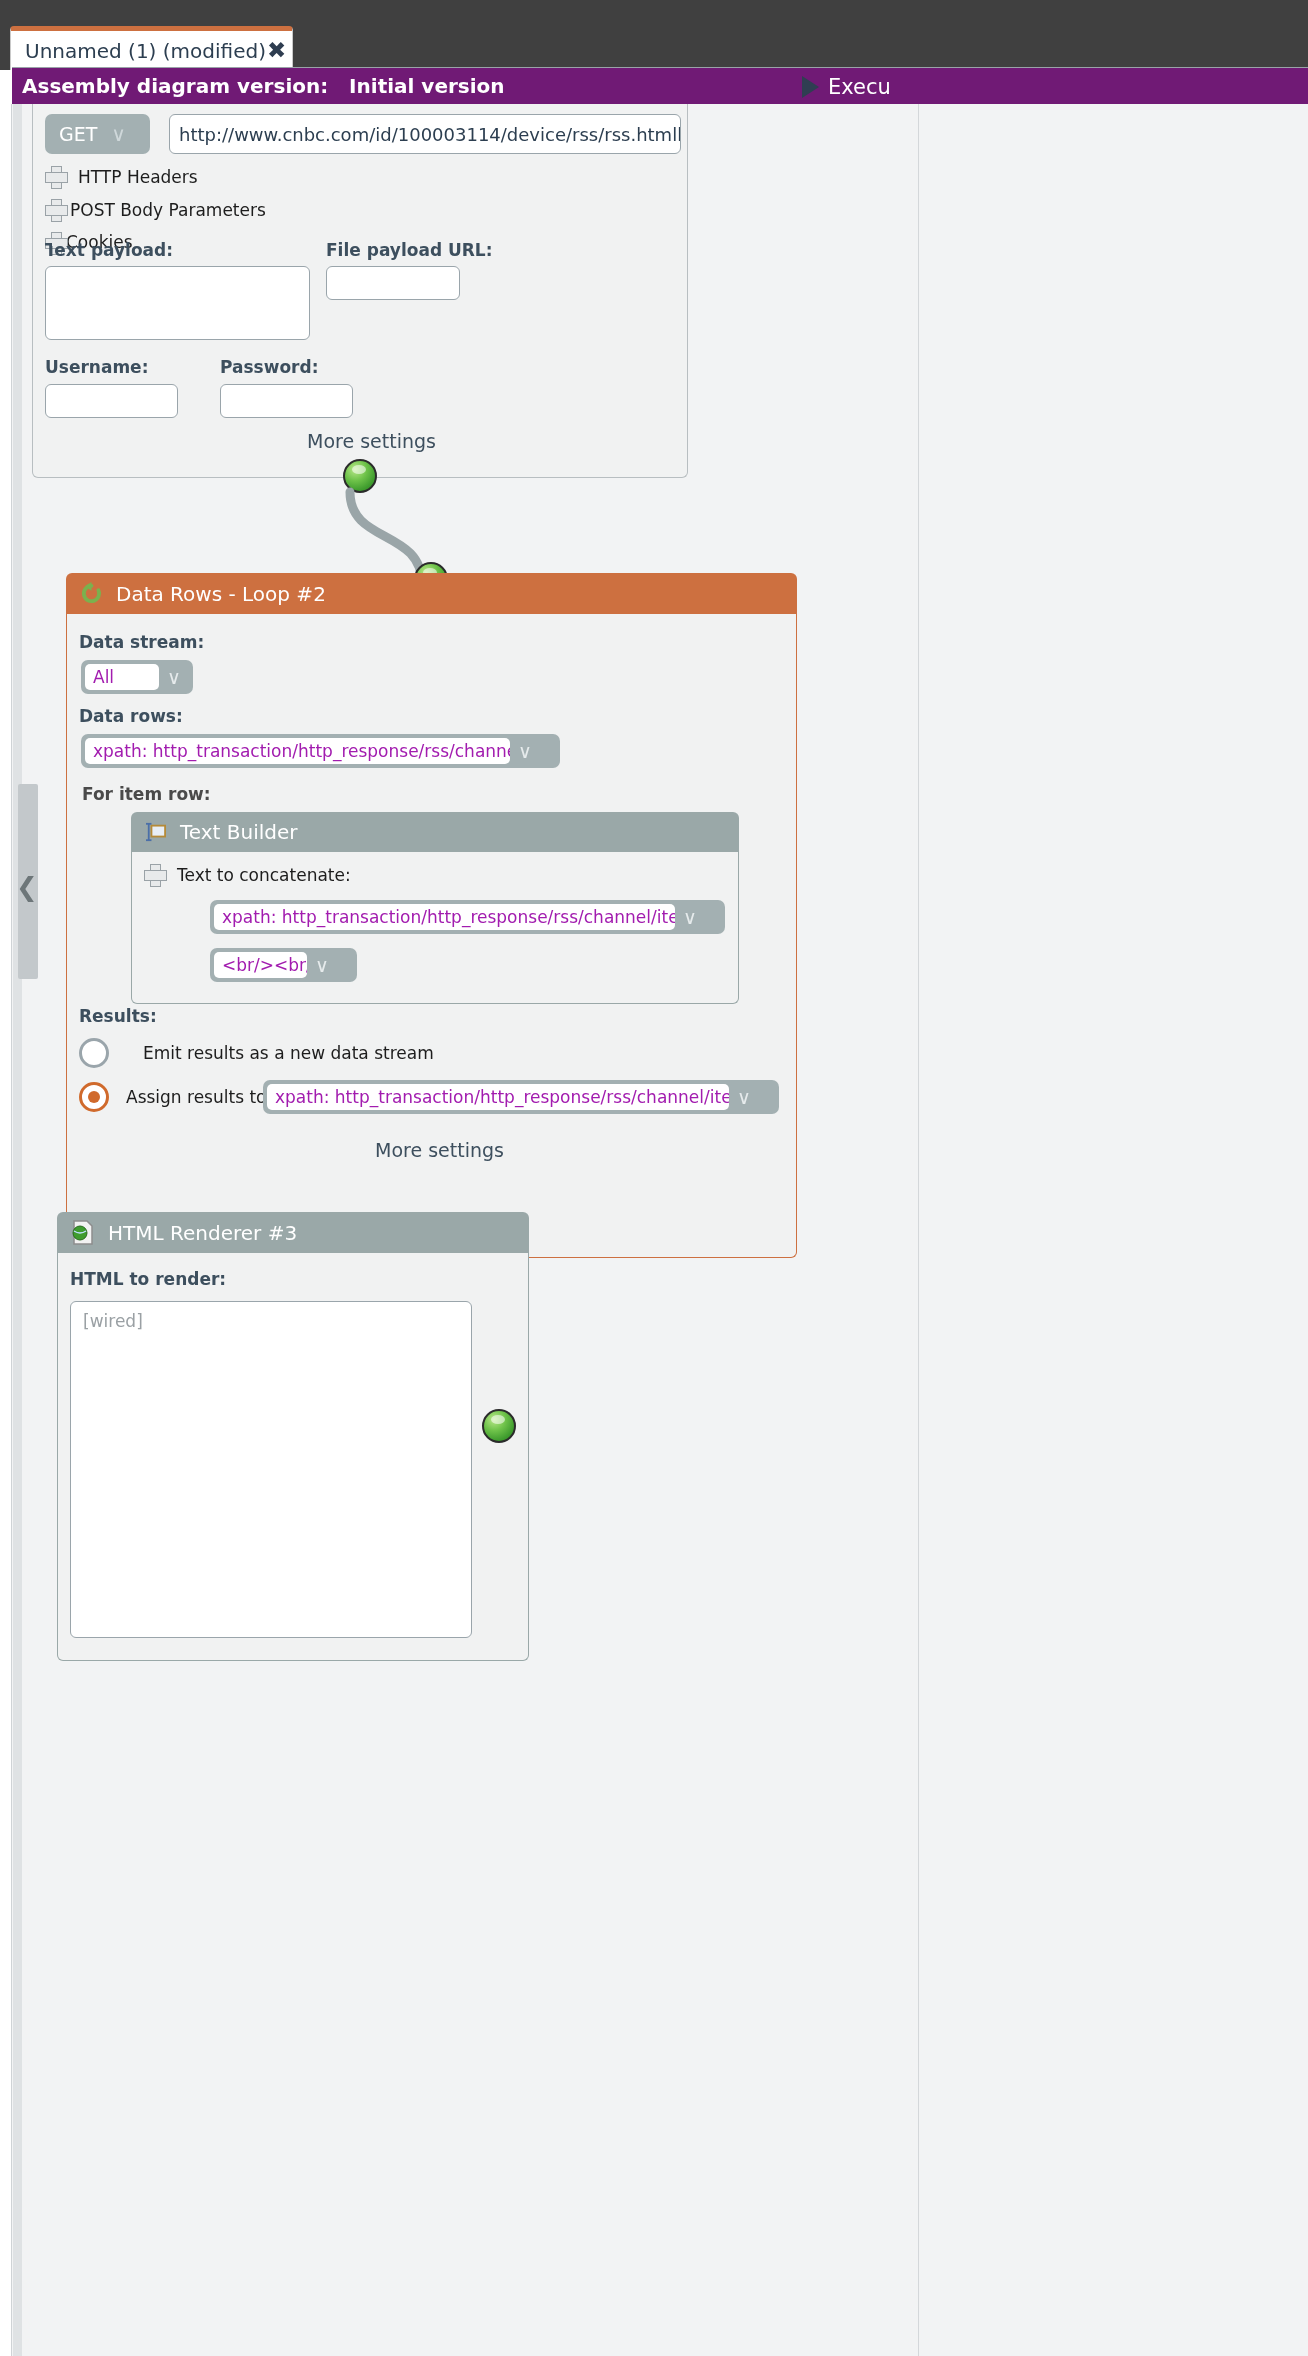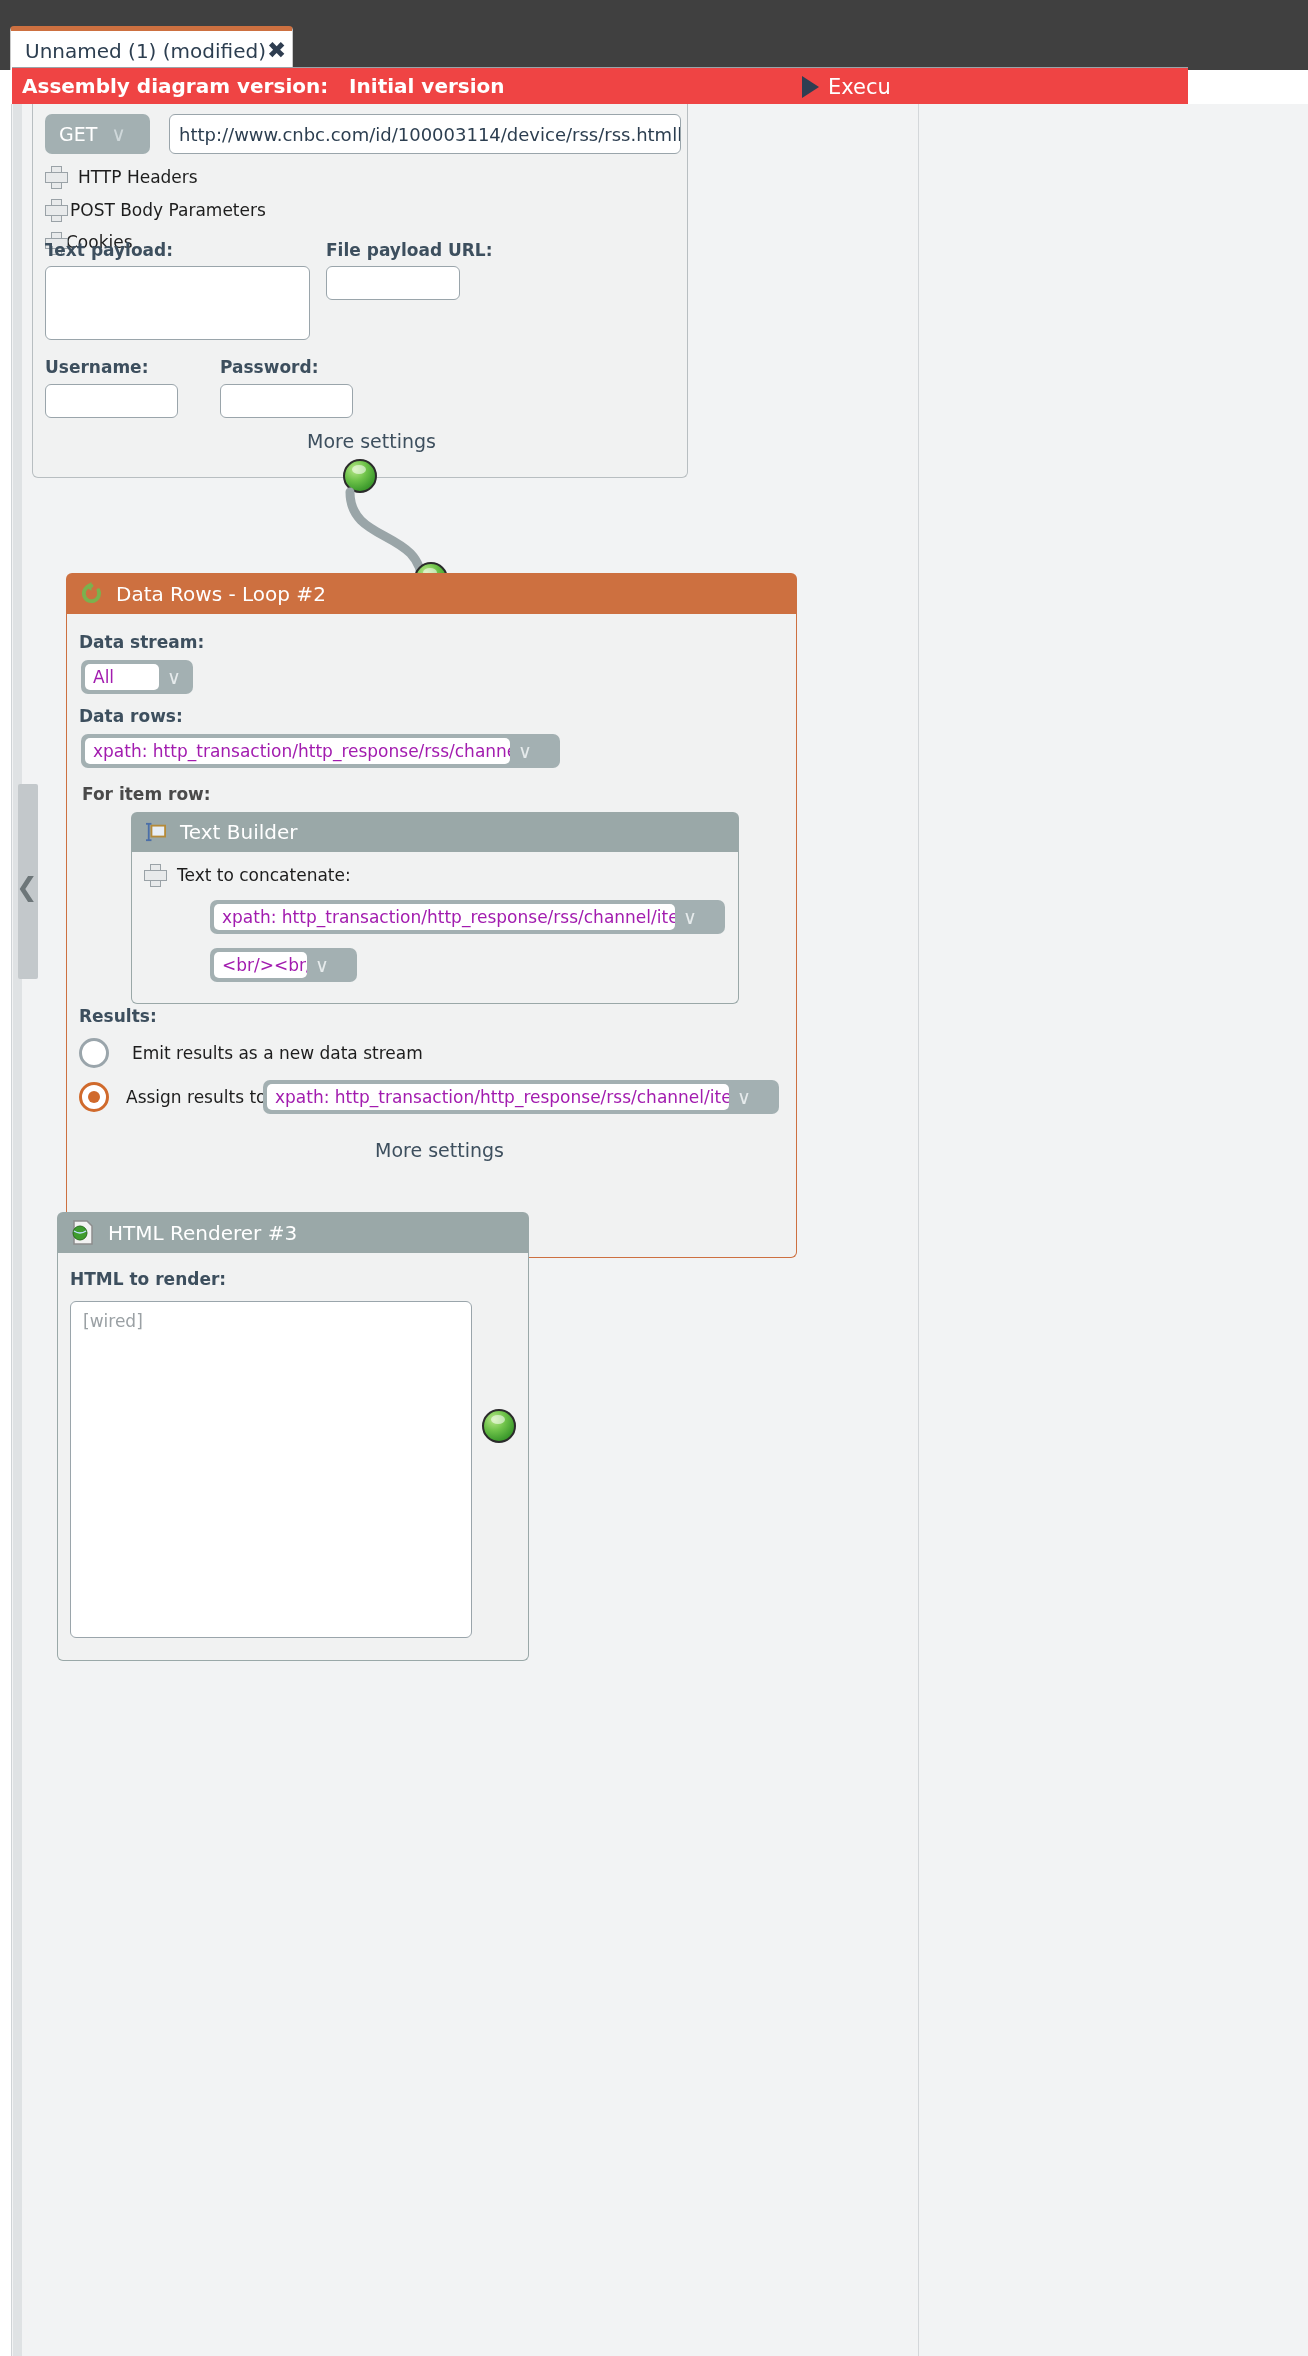--- a/index.html
+++ b/index.html
@@ -30,22 +30,22 @@
   #tab-label {
     font-size:20px; color:#2c3e50; white-space:nowrap;
   }
   #tab-close {
     font-size:23px; font-weight:bold; color:#2e3d50;
     line-height:1; margin-left:1px; cursor:pointer;
   }
 
   
   #headerbar {
-    position:absolute; left:12px; top:67px; width:1176px; height:37px;
-    background:#ef4444;
+    position:absolute; left:12px; top:67px; width:1296px; height:37px;
+    background:#701a75;
     border-top:1px solid #9aa3a8;
     display:flex; align-items:center;
   }
   #hdr-title {
     font-size:20px; font-weight:bold; color:#ffffff;
     margin-left:10px; white-space:pre;
   }
   #hdr-exec {
     position:absolute; left:790px; top:0; height:37px;
     display:flex; align-items:center; gap:9px;
@@ -302,21 +302,21 @@
           </div>
           <div class="dd" style="position:absolute; left:78px; top:96px; width:147px;">
             <span class="dd-val" style="width:93px;">&lt;br/&gt;&lt;br/&gt;</span>
             <span class="dd-arrow">∨</span>
           </div>
         </div>
       </div>
 
       <span class="lbl" style="position:absolute; left:12px; top:392px;">Results:</span>
 
-      <div style="position:absolute; left:12px; top:424px; display:flex; align-items:center; gap:23px;">
+      <div style="position:absolute; left:12px; top:424px; display:flex; align-items:center; gap:34px;">
         <span class="radio"></span>
         <span class="lbl-plain">Emit results as a new data stream</span>
       </div>
 
       <div style="position:absolute; left:12px; top:468px; display:flex; align-items:center; gap:17px;">
         <span class="radio sel"></span>
         <span class="lbl-plain">Assign results to:</span>
       </div>
       <div class="dd" style="position:absolute; left:196px; top:466px; width:516px;">
         <span class="dd-val" style="width:462px;">xpath: http_transaction/http_response/rss/channel/item/title</span>

